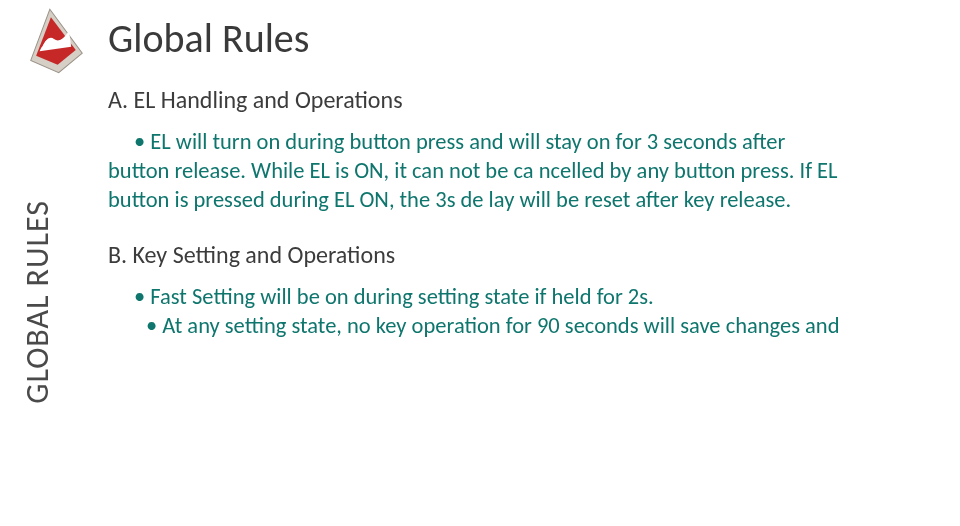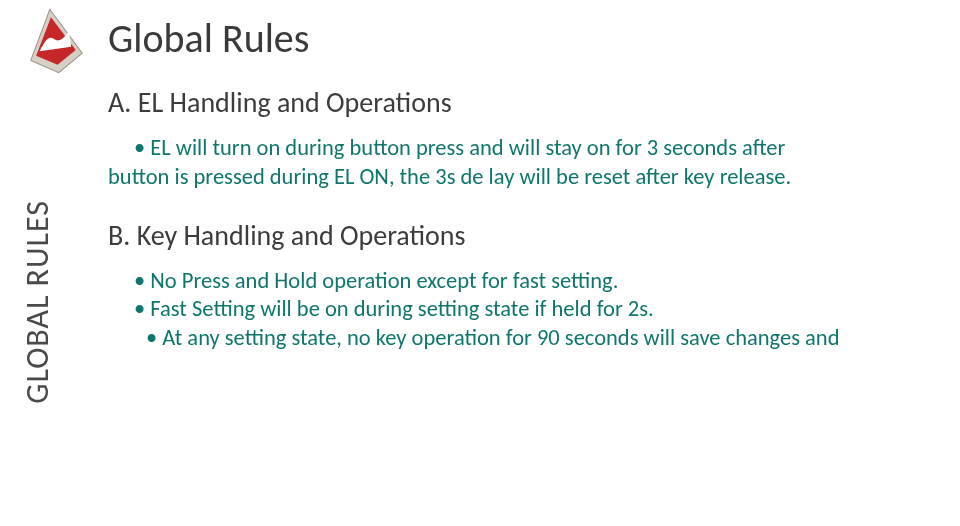--- a/index.html
+++ b/index.html
@@ -46,21 +46,21 @@
     top: 14px;
     width: 830px;
   }
   .title {
     font-size: 40px;
     color: #3a3a3a;
     margin: 0 0 22px 0;
     font-weight: 400;
   }
   .section-heading {
-    font-size: 28px;
+    font-size: 24px;
     color: #3c3c3c;
     margin: 0 0 14px 0;
     font-weight: 400;
   }
   .bullets {
     margin: 0;
     padding: 0;
     font-size: 22.5px;
     line-height: 1.28;
     color: #0f766e;
@@ -104,27 +104,27 @@
   </div>
 
   <div class="content">
 
     <h1 class="title">Global Rules</h1>
 
     <div class="section-heading">A. EL Handling and Operations</div>
 
     <div class="bullets">
       <span class="row">EL will turn on during button press and will stay on for 3 seconds after</span>
+      <span class="cont">button release. While EL is ON, it can not be ca ncelled by any button press. If EL</span>
       <span class="cont">button is pressed during EL ON, the 3s de lay will be reset after key release.</span>
     </div>
 
     <div class="gap"></div>
 
-    <div class="section-heading">B. Key Handling and Operations</div>
+    <div class="section-heading">B. Key Setting and Operations</div>
 
     <div class="bullets">
-      <span class="row">No Press and Hold operation except for fast setting.</span>
       <span class="row">Fast Setting will be on during setting state if held for 2s.</span>
       <span class="row" style="padding-left:52px">At any setting state, no key operation for 90 seconds will save changes and</span>
     </div>
 
   </div>
 </div>
 
 </body></html>

